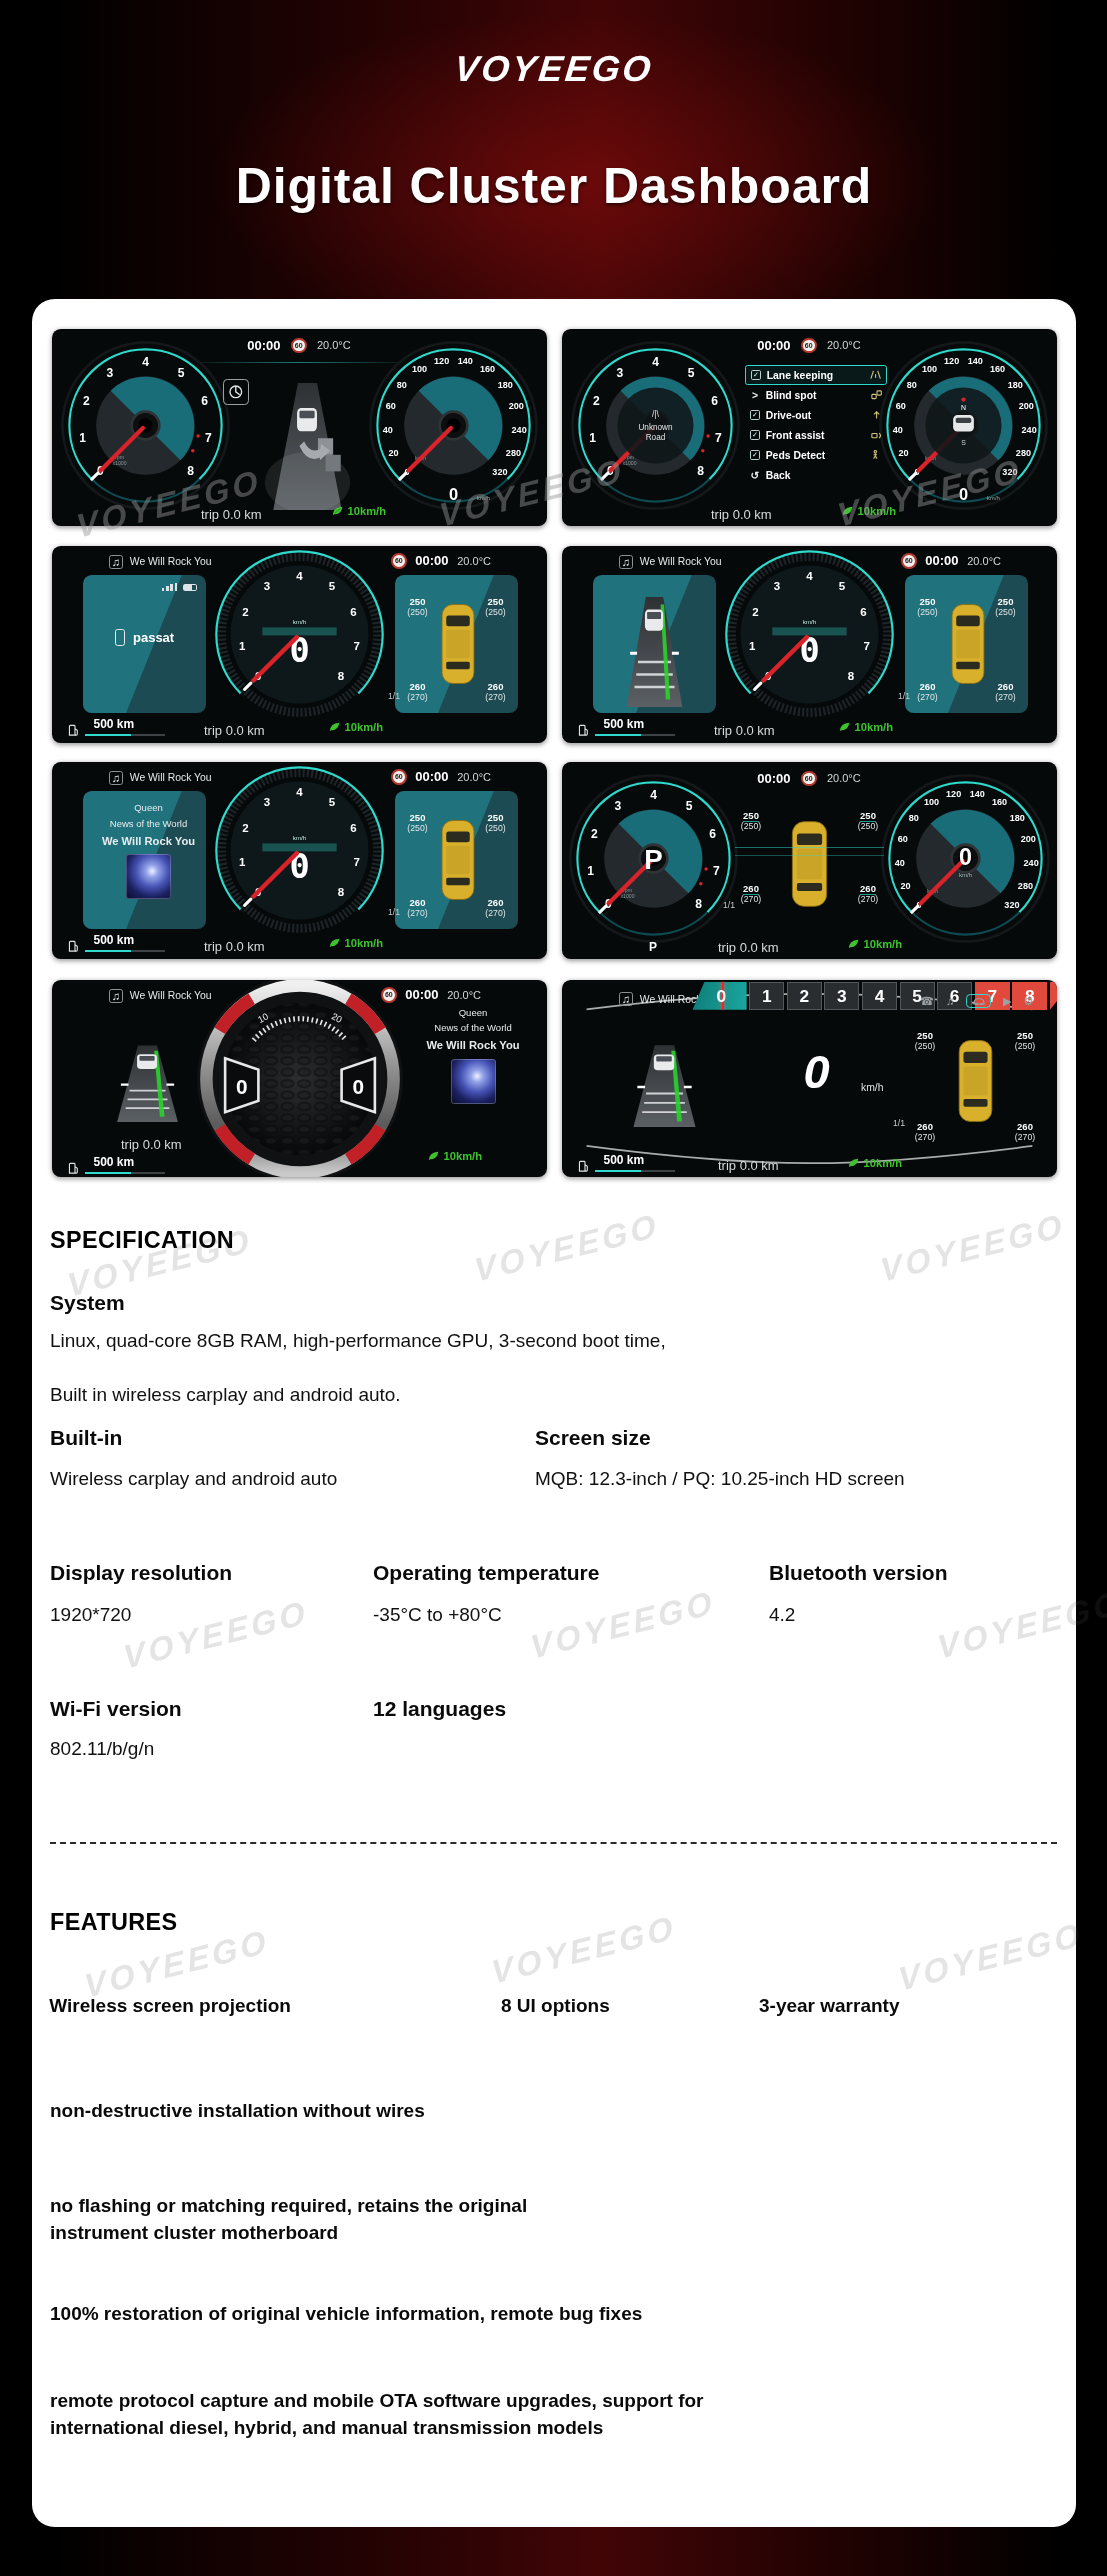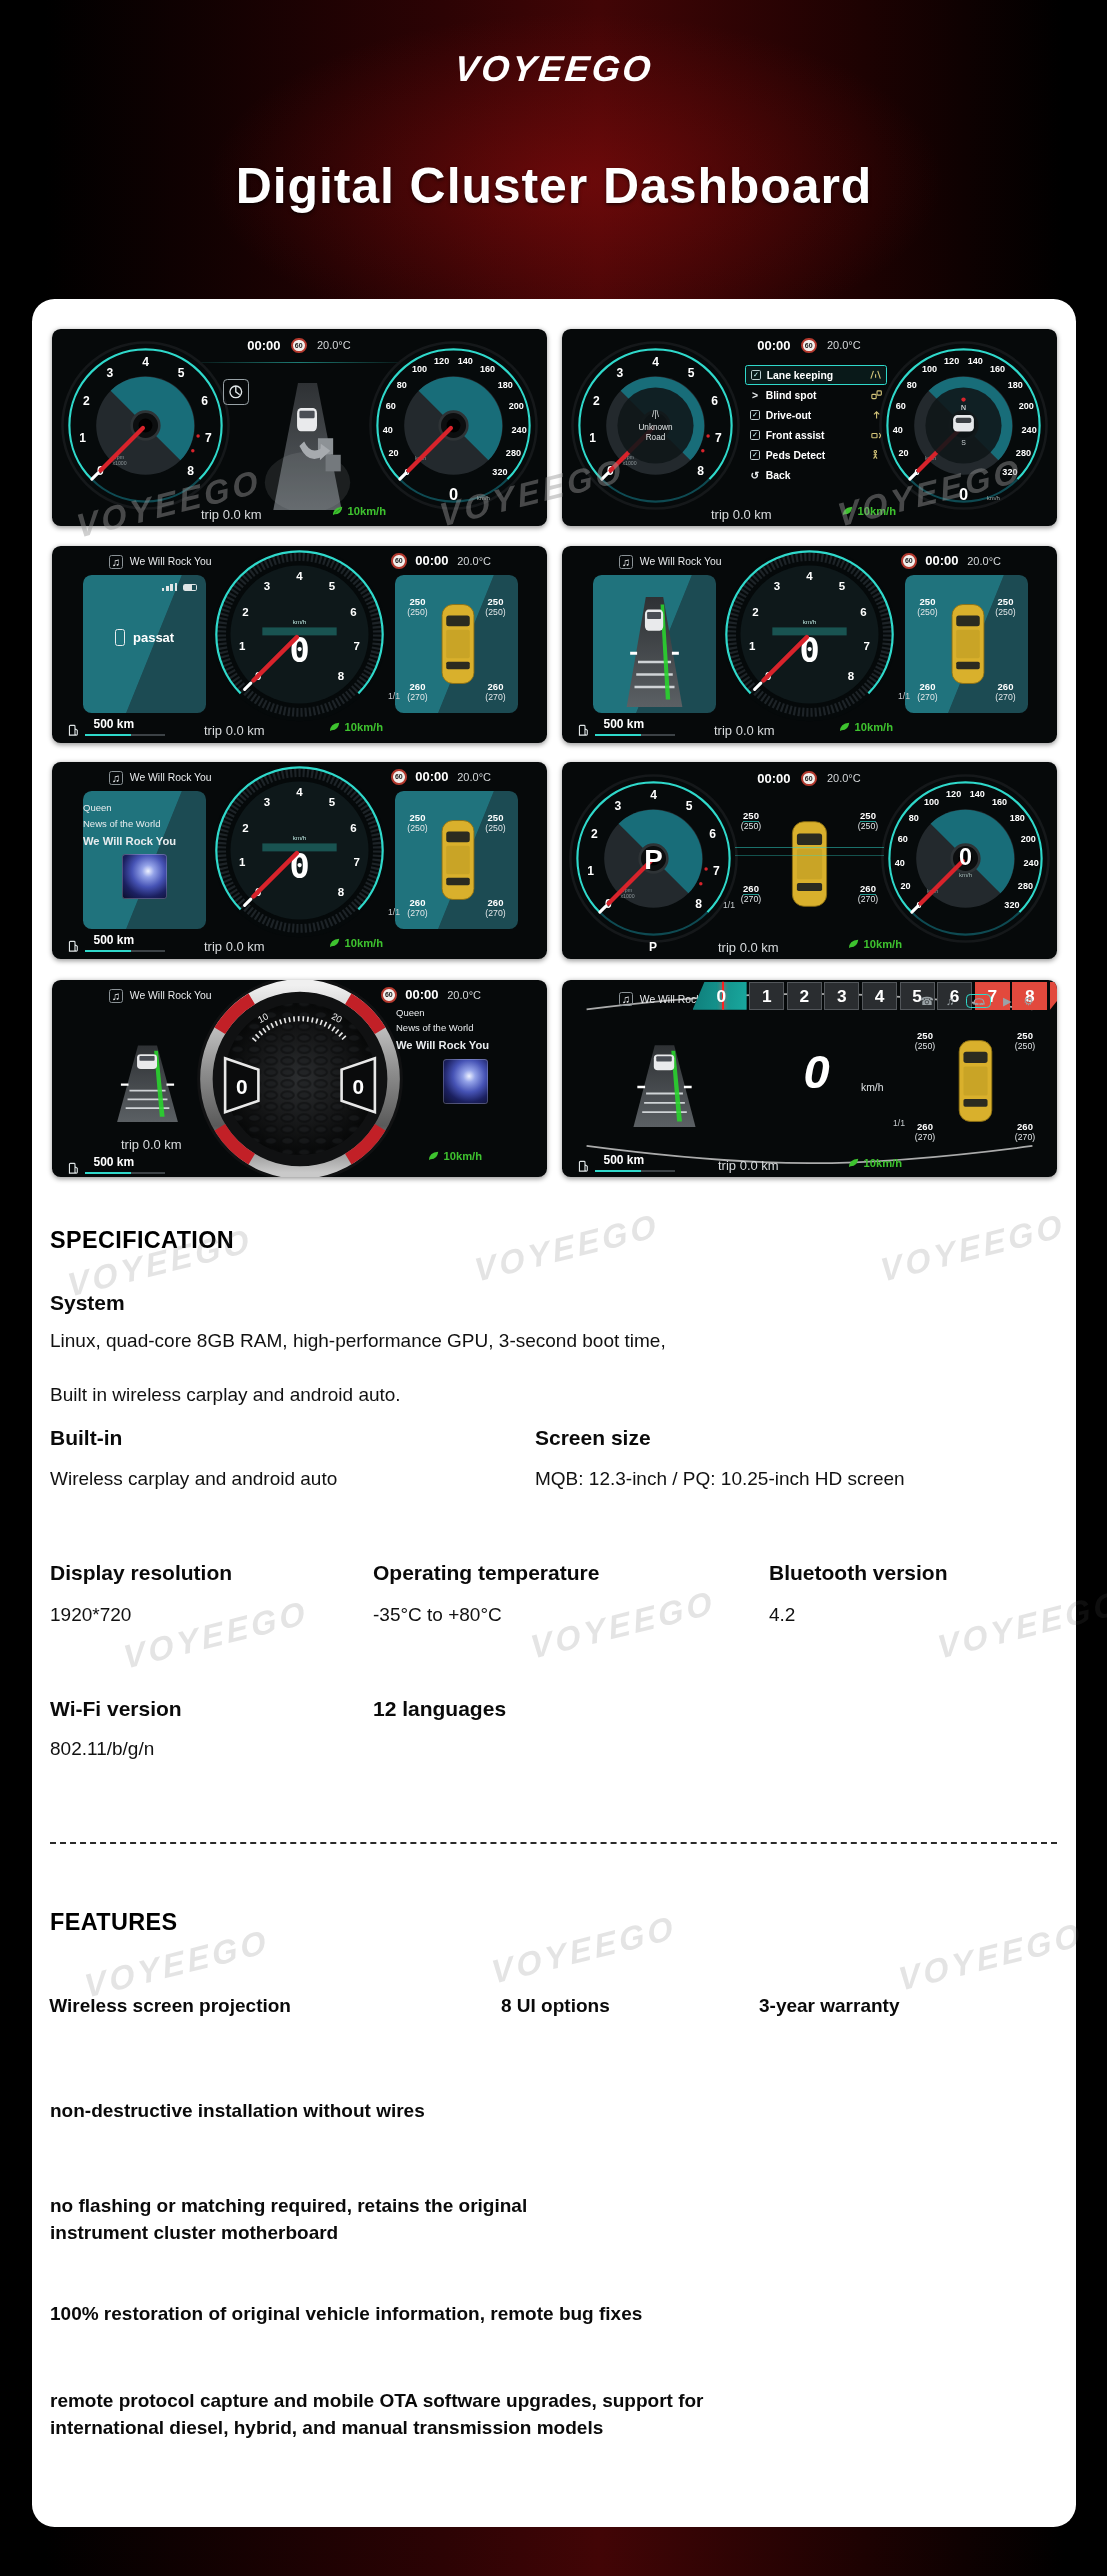--- a/index.html
+++ b/index.html
@@ -52,21 +52,21 @@
 
   .sig{position:absolute;right:8.7px;top:7.8px;display:flex;align-items:flex-end;gap:1.7px;}
   .sig i{width:2.6px;background:#dfe5e6;display:block;}
   .sig i:nth-child(1){height:3.5px}.sig i:nth-child(2){height:5.2px}.sig i:nth-child(3){height:7px}.sig i:nth-child(4){height:8.7px}
   .batt{width:14px;height:7.8px;border:0.9px solid #dfe5e6;border-radius:1.7px;margin-left:4.3px;
     background:linear-gradient(90deg,#dfe5e6 70%,transparent 70%);}
   .prow{position:absolute;left:0;right:0;top:54px;display:flex;justify-content:center;gap:7.8px;align-items:center;
     color:#fff;font-size:13px;font-weight:bold;}
   .phoneglyph{width:10.4px;height:17.3px;border:1.7px solid #e8ecee;border-radius:2.6px;}
 
-  .mblock{position:absolute;color:#e9ecee;}
+  .mblock{position:absolute;text-align:center;color:#e9ecee;margin-left:8px;}
   .mblock .artist,.mblock .album{font-size:9.5px;margin-top:4.3px;}
   .mblock .track{font-size:11.2px;font-weight:bold;margin-top:6px;}
   .art{width:45px;height:45px;margin:7.8px auto 0;border-radius:3.5px;
     background:radial-gradient(circle at 58% 38%,#eef2ff 0%,#93a2e8 16%,#4653b5 42%,#1b2060 68%,#0a0c26 100%);
     box-shadow:inset 0 0 0 0.9px rgba(255,255,255,.25);}
 
   .menu{position:absolute;left:183px;top:36px;width:142px;z-index:5;}
   .mrow{display:flex;align-items:center;gap:6px;height:20px;color:#fff;font-size:10.4px;font-weight:bold;padding:0 5.2px;}
   .mrow.sel{border:0.9px solid #2fd9cb;border-radius:2.6px;background:rgba(47,217,203,.08);}
   .chk{width:9.5px;height:9.5px;border:0.9px solid #bccfd1;border-radius:1.7px;font-size:7px;line-height:8.7px;

